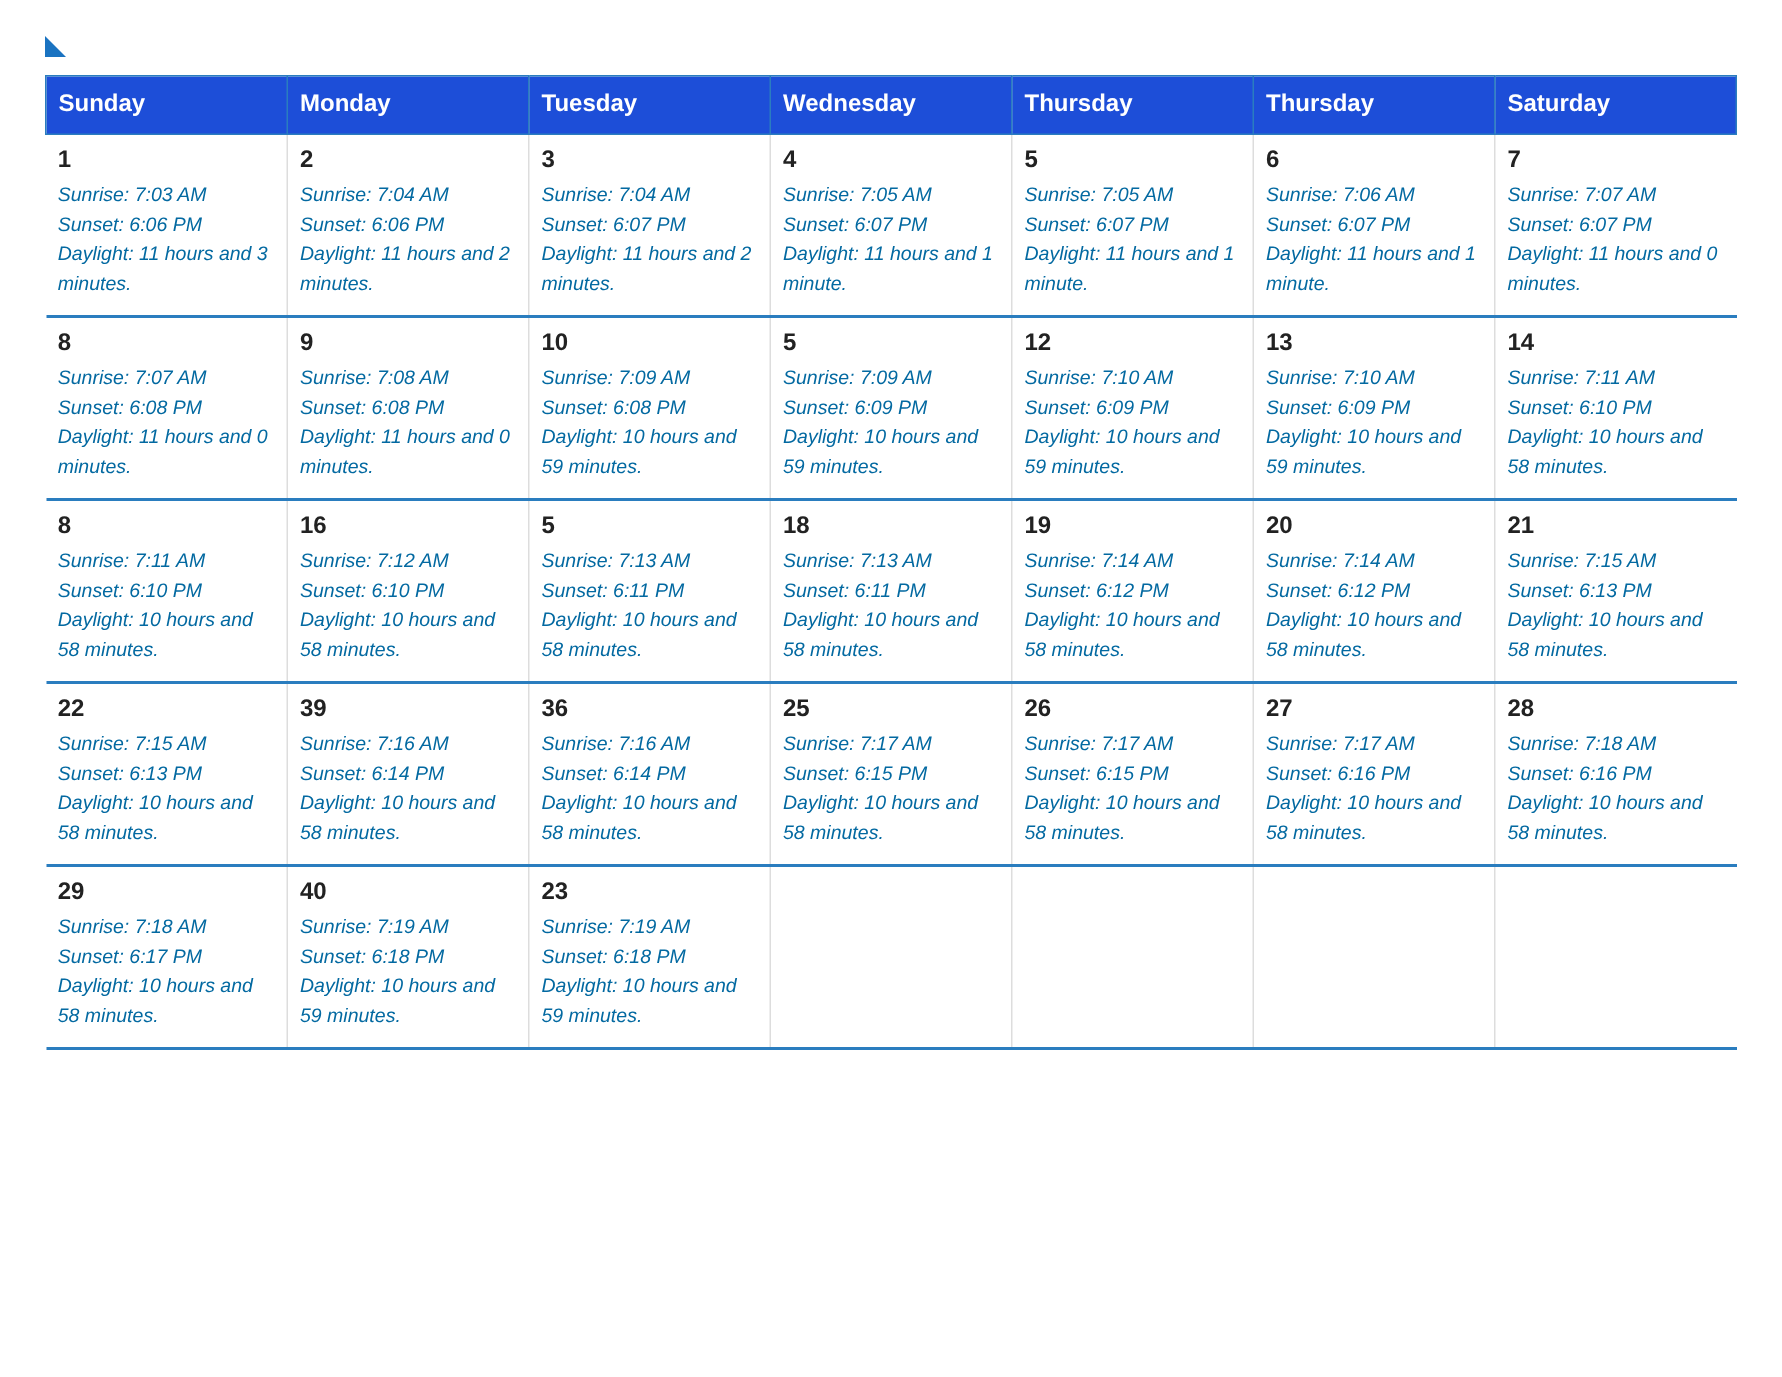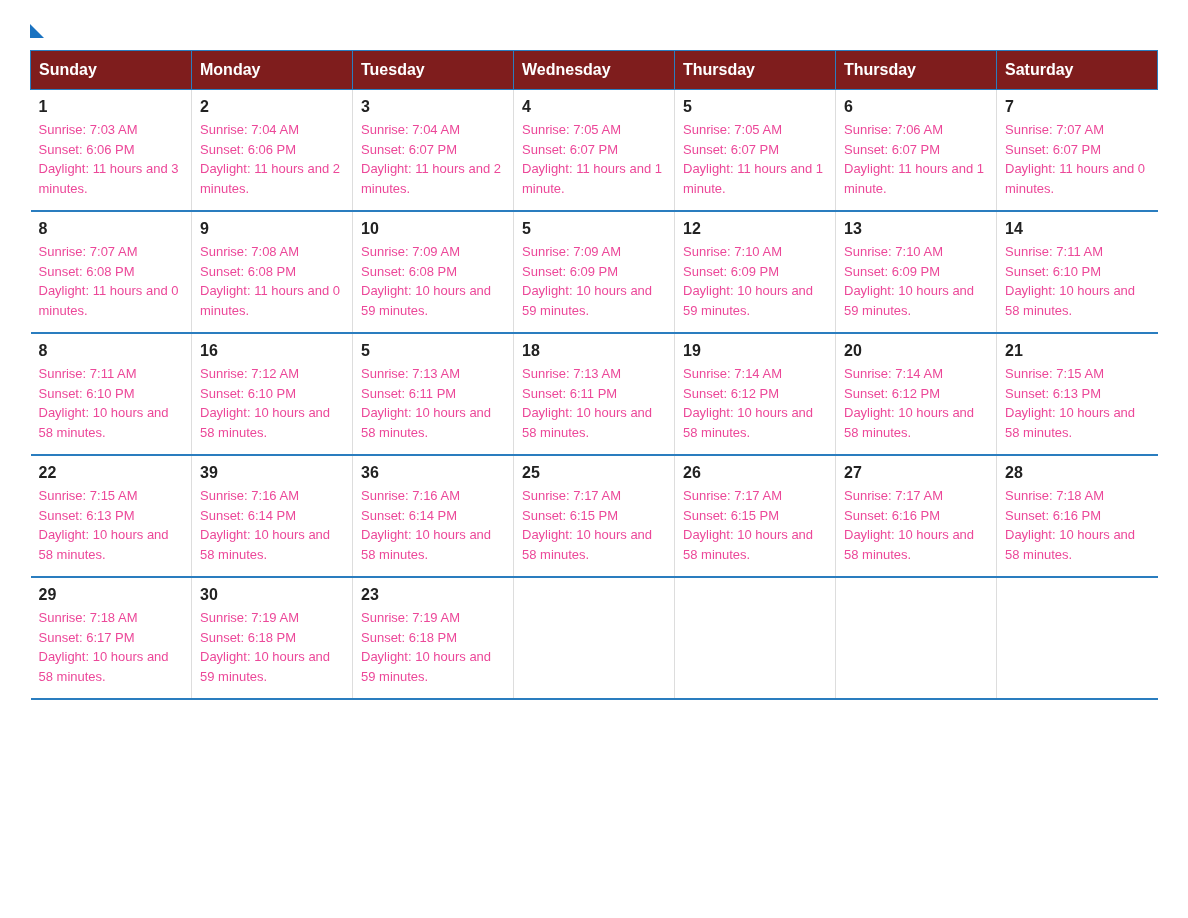--- a/index.html
+++ b/index.html
@@ -62,21 +62,21 @@
       font-size: 20px;
       color: #555;
       margin-top: 4px;
     }
     table {
       width: 100%;
       border-collapse: collapse;
       table-layout: fixed;
     }
     thead tr {
-      background-color: #7f1d1d;
+      background-color: #1d4ed8;
     }
     thead th {
       color: #fff;
       font-size: 16px;
       font-weight: bold;
       padding: 10px 8px;
       border: 1px solid #2a7dbf;
       text-align: left;
     }
     tbody tr {
@@ -93,21 +93,22 @@
     }
     .day-number {
       font-size: 16px;
       font-weight: bold;
       margin-bottom: 4px;
       color: #222;
     }
     .day-info {
       font-size: 13px;
       line-height: 1.5;
-      color: #ec4899;
+      color: #0369a1;
+      font-style: italic;
     }
     tbody td:first-child {
       border-left: none;
     }
     tbody td:last-child {
       border-right: none;
     }
     .empty-cell {
       background: #fff;
     }
@@ -379,21 +380,21 @@
       <tr>
         <td>
           <div class="day-number">29</div>
         <div class="day-info">
           Sunrise: 7:18 AM<br>
           Sunset: 6:17 PM<br>
           Daylight: 10 hours and 58 minutes.
         </div>
         </td>
         <td>
-          <div class="day-number">30</div>
+          <div class="day-number">40</div>
         <div class="day-info">
           Sunrise: 7:19 AM<br>
           Sunset: 6:18 PM<br>
           Daylight: 10 hours and 59 minutes.
         </div>
         </td>
         <td>
           <div class="day-number">23</div>
         <div class="day-info">
           Sunrise: 7:19 AM<br>

